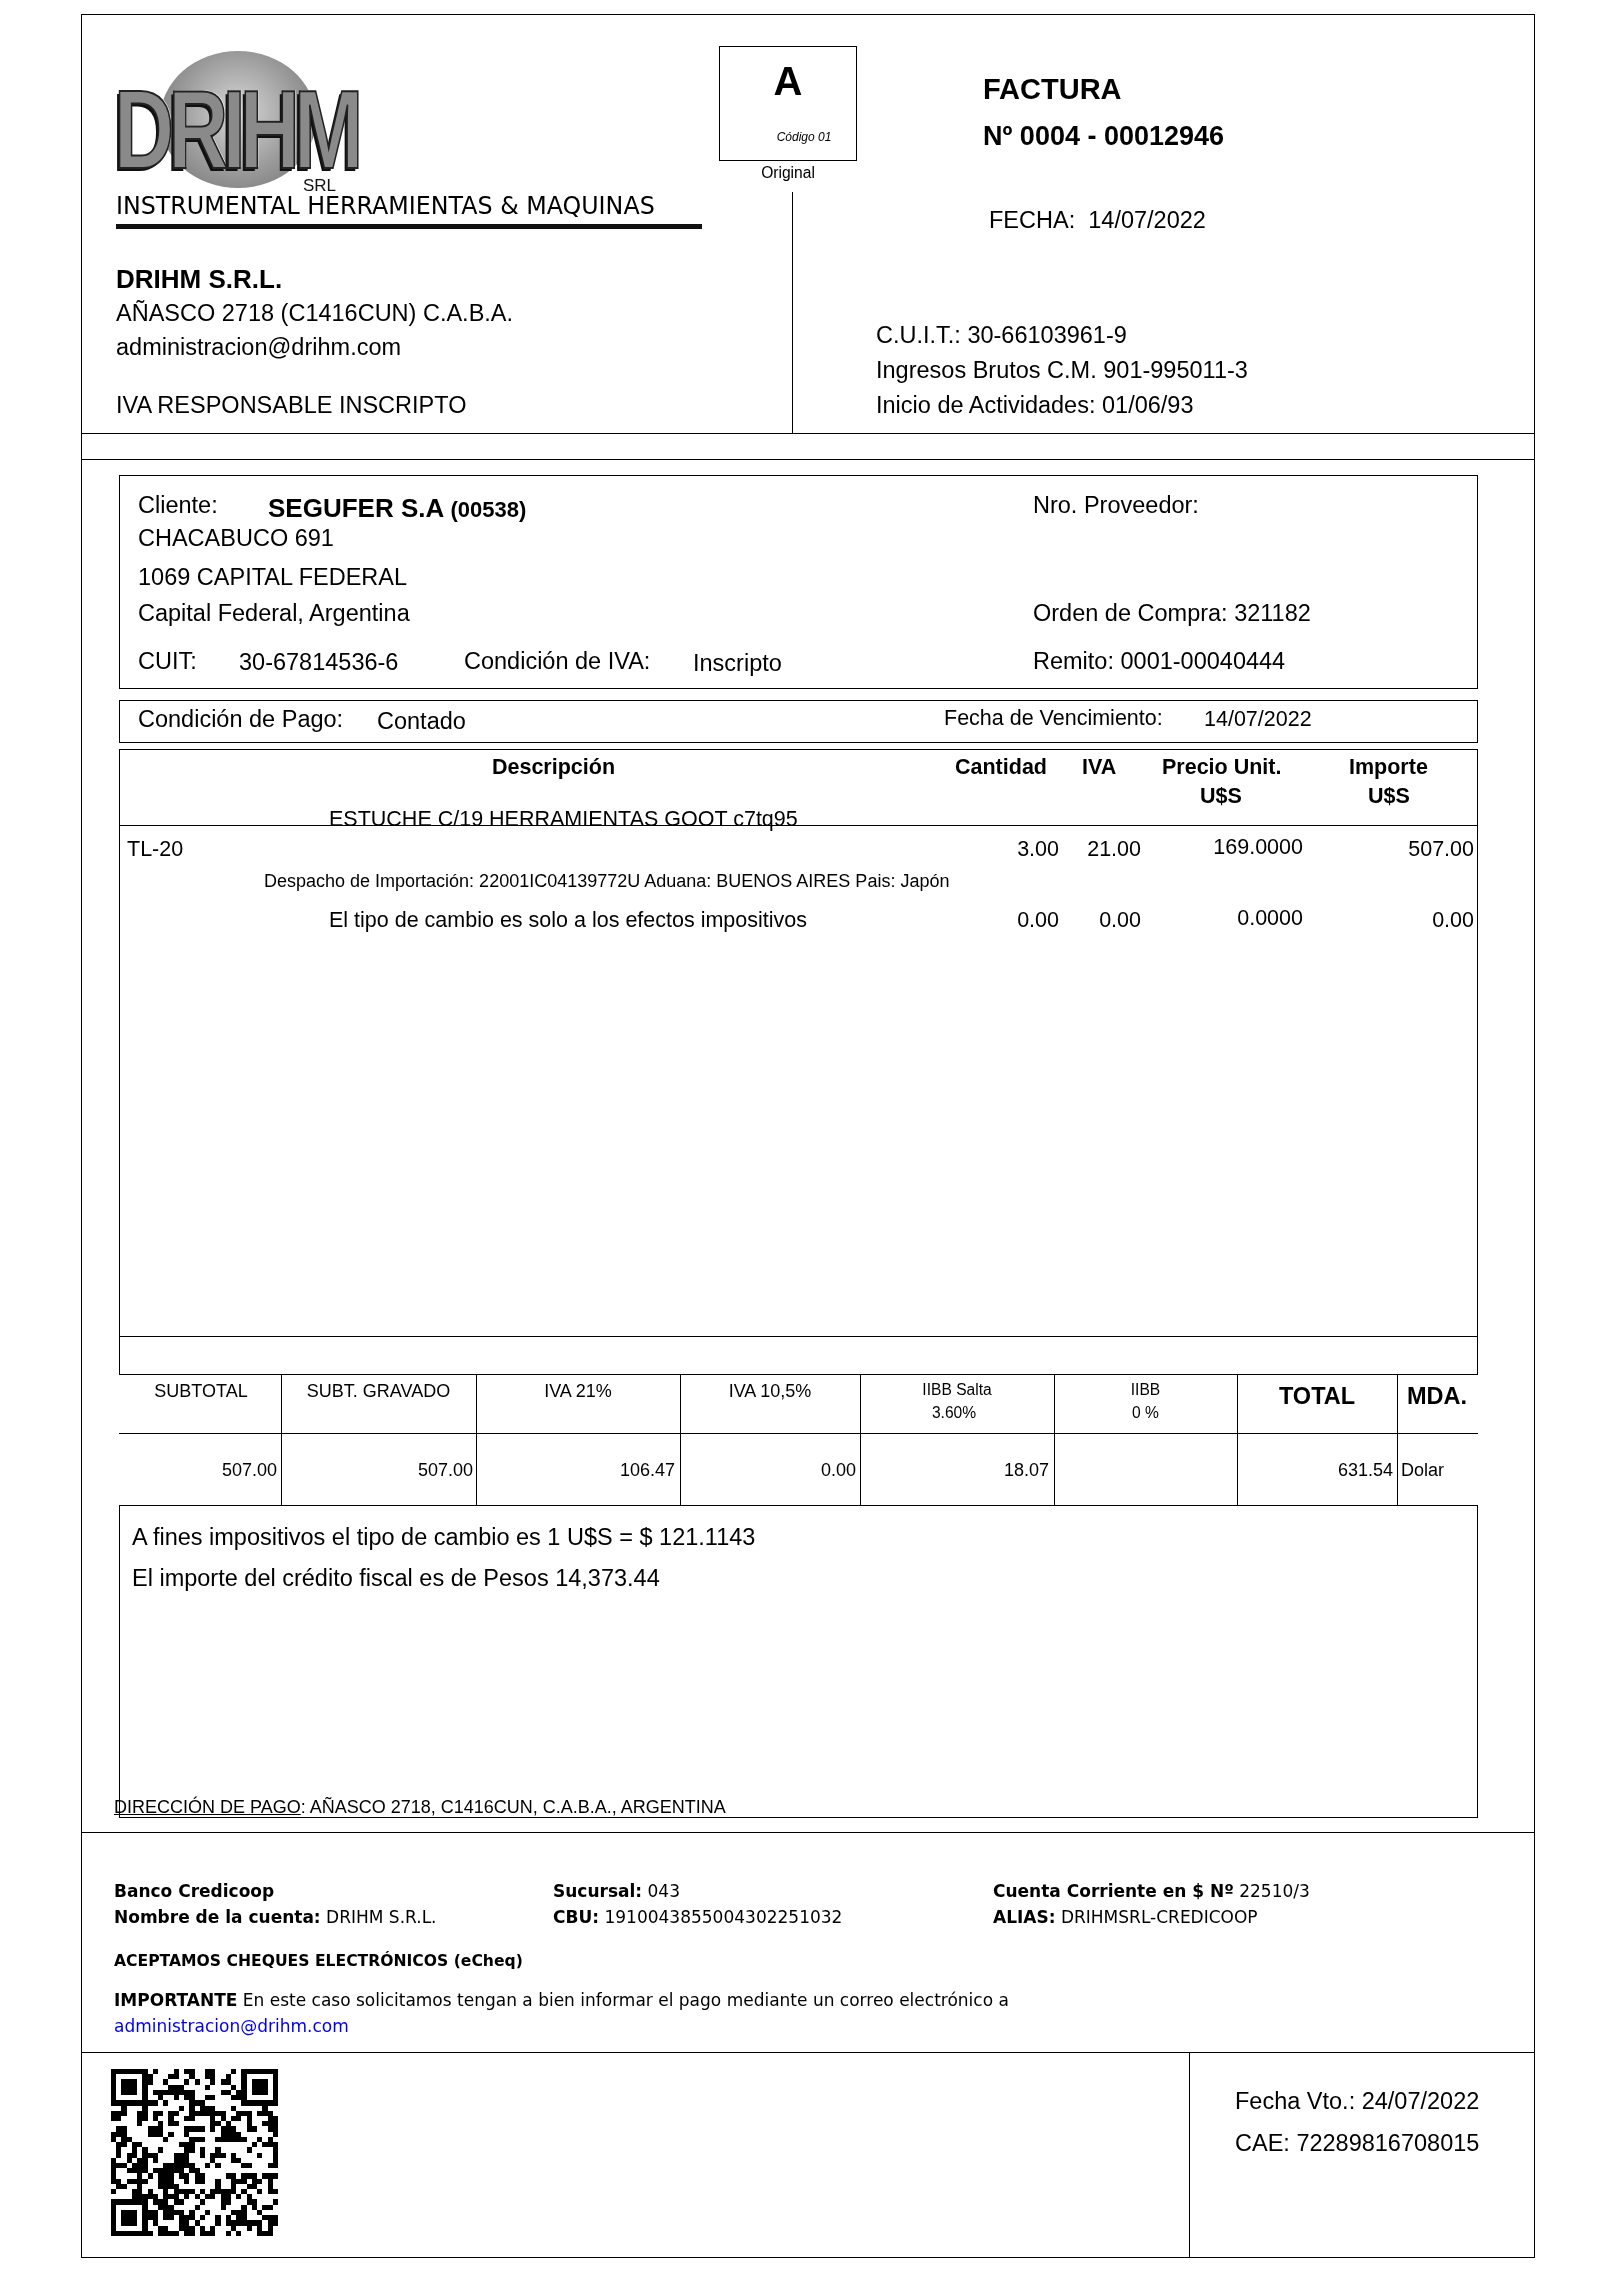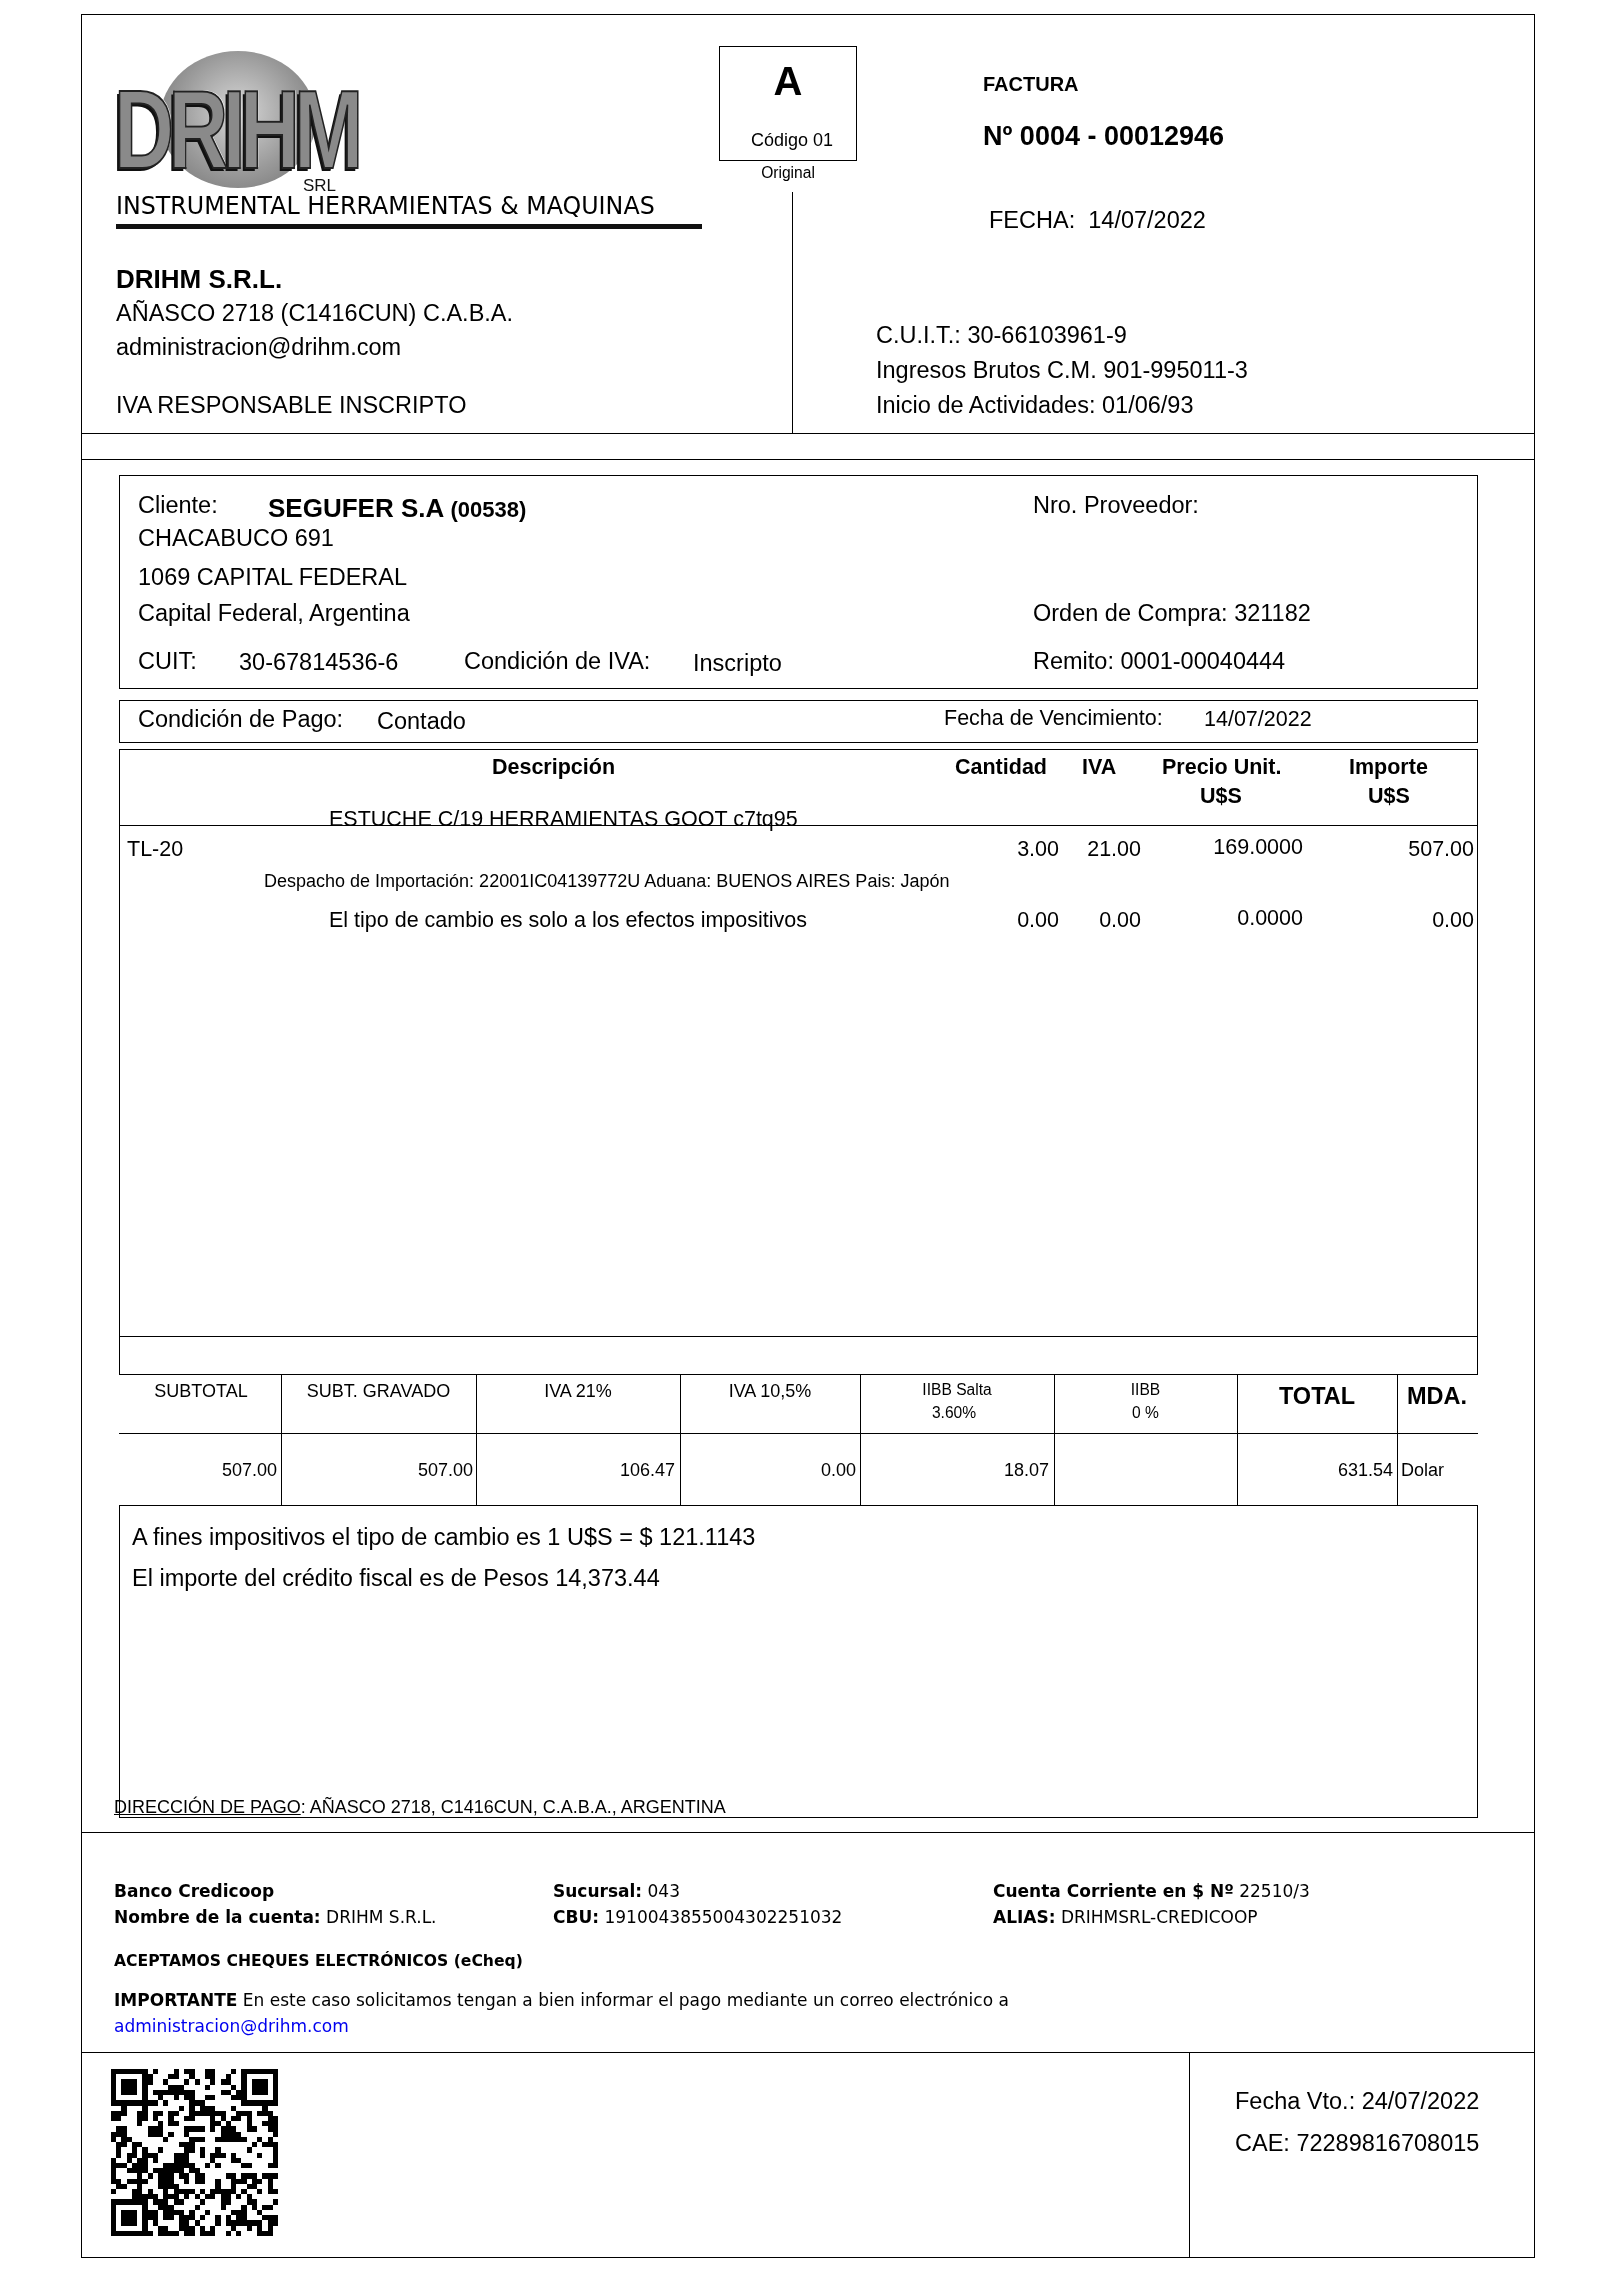--- a/index.html
+++ b/index.html
@@ -40,26 +40,26 @@
 <div class="logo-wrap">
   <div class="logo-circle"></div>
   <div class="logo-text">DRIHM</div>
   <div class="logo-srl">SRL</div>
 </div>
 <div class="abs dv" style="left:116px; top:191px; font-size:25px; transform:scaleX(0.95); transform-origin:left;">INSTRUMENTAL HERRAMIENTAS &amp; MAQUINAS</div>
 <div class="abs" style="left:116px; top:224px; width:586px; height:5.2px; background:#111;"></div>
 
 <div class="box" style="left:719px; top:46px; width:138px; height:115px;">
   <div class="abs b center" style="left:0; top:11.7px; width:136px; font-size:40px;">A</div>
-  <div class="abs center" style="left:4px; top:83px; width:136px; font-size:18px;">Código 01</div>
+  <div class="abs center" style="left:16px; top:83px; width:136px; font-size:12px;font-style:italic;">Código 01</div>
 </div>
 <div class="abs center" style="left:719px; top:164px; width:138px; font-size:15.6px;">Original</div>
 <div class="line-v" style="left:792px; top:192px; height:241px;"></div>
 
-<div class="abs b" style="left:983px; top:73px; font-size:20px;">FACTURA</div>
+<div class="abs b" style="left:983px; top:73px; font-size:29px;">FACTURA</div>
 <div class="abs b" style="left:983px; top:121px; font-size:27px;">Nº 0004 - 00012946</div>
 <div class="abs" style="left:989px; top:207px; font-size:23.5px;">
   <span>FECHA:</span>&nbsp;&nbsp;<span>14/07/2022</span>
 </div>
 
 <div class="abs b" style="left:116px; top:264px; font-size:26px;">DRIHM S.R.L.</div>
 <div class="abs f36" style="left:116px; top:300px;">AÑASCO 2718 (C1416CUN) C.A.B.A.</div>
 <div class="abs f36" style="left:116px; top:334px;">administracion@drihm.com</div>
 <div class="abs f36" style="left:116px; top:392px;">IVA RESPONSABLE INSCRIPTO</div>
 

